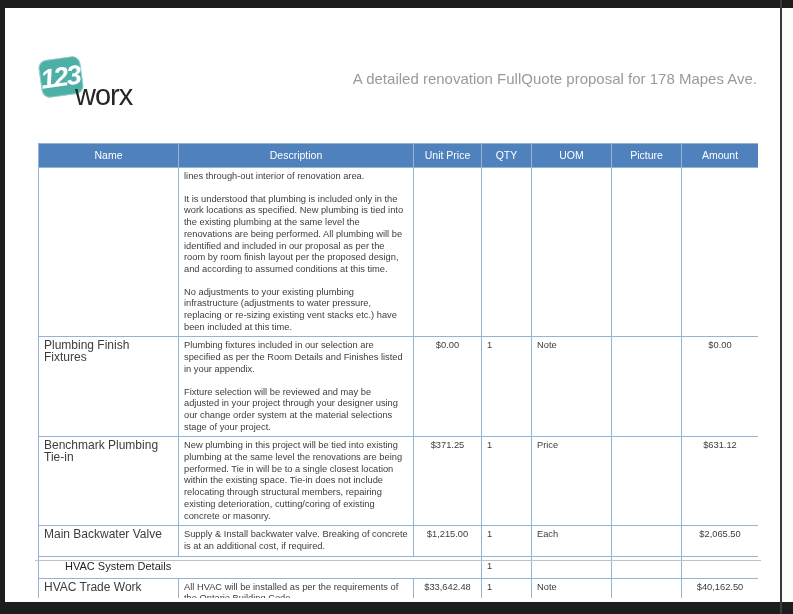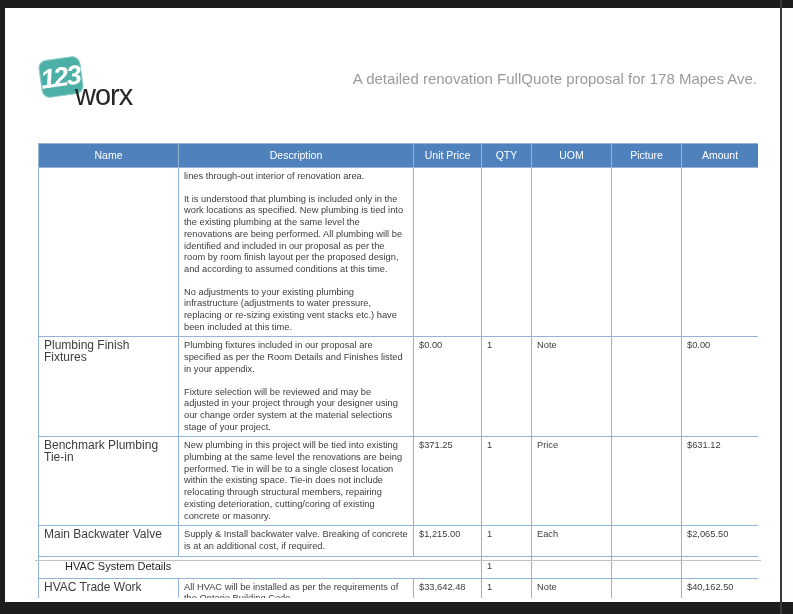--- a/index.html
+++ b/index.html
@@ -73,21 +73,21 @@
   }
   table.quote th:first-child{border-left:1px solid var(--tbl-border);}
   table.quote td{
     border:1px solid var(--tbl-border);
     vertical-align:top;
     padding:3px 5px;
   }
   td.cell-name{font-size:12px;}
   td.cell-desc p{margin:0;}
   td.cell-desc p + p{margin-top:11px;}
-  td.cell-price,td.cell-amt{text-align:left;white-space:nowrap;}
+  td.cell-price,td.cell-amt{text-align:center;white-space:nowrap;}
   td.cell-qty{text-align:left;}
   tr.section-row td{height:22px;vertical-align:middle;}
   tr.section-row td.cell-section{
     font-size:11px;color:#1f1f1f;padding-left:26px;
   }
   .page-break-line{
     position:absolute;left:30px;top:552px;width:726px;height:1px;
     background:#c2c2c2;
   }
 </style>
@@ -142,21 +142,21 @@
             </td>
             <td class="cell-price"></td>
             <td class="cell-qty"></td>
             <td class="cell-uom"></td>
             <td class="cell-pic"></td>
             <td class="cell-amt"></td>
           </tr>
           <tr>
             <td class="cell-name">Plumbing Finish Fixtures</td>
             <td class="cell-desc">
-              <p>Plumbing fixtures included in our proposal are specified as per the Room Details and Finishes listed in your appendix.</p>
+              <p>Plumbing fixtures included in our selection are specified as per the Room Details and Finishes listed in your appendix.</p>
               <p>Fixture selection will be reviewed and may be adjusted in your project through your designer using our change order system at the material selections stage of your project.</p>
             </td>
             <td class="cell-price">$0.00</td>
             <td class="cell-qty">1</td>
             <td class="cell-uom">Note</td>
             <td class="cell-pic"></td>
             <td class="cell-amt">$0.00</td>
           </tr>
           <tr>
             <td class="cell-name">Benchmark Plumbing Tie-in</td>

